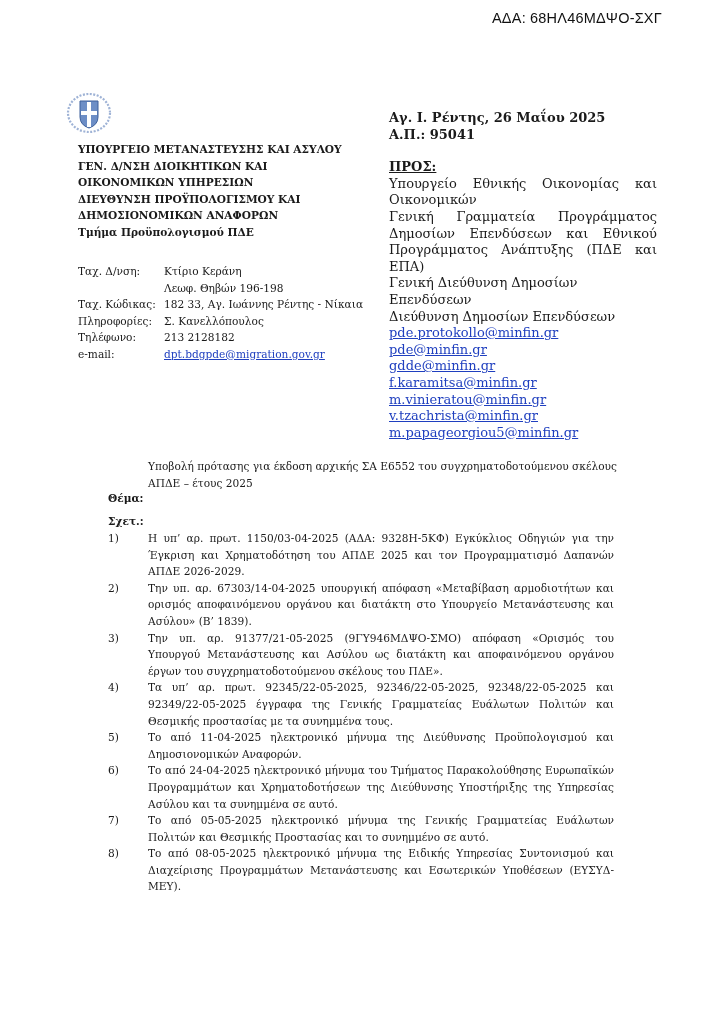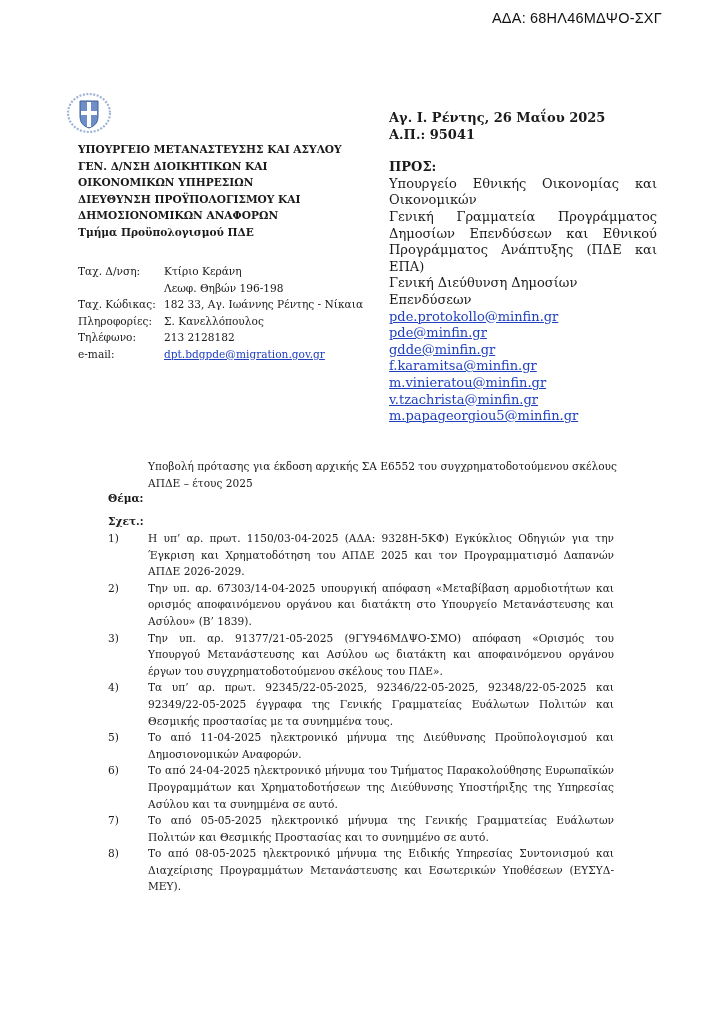--- a/index.html
+++ b/index.html
@@ -24,21 +24,21 @@
     font-size: 10.6px; line-height: 16.5px;
   }
   .contacts .row { display: flex; white-space: nowrap; }
   .contacts .lbl { width: 86px; }
   a.mail { color: #1f3fbf; text-decoration: underline; }
   .right-head {
     position: absolute; left: 389px; top: 110px; width: 268px;
     font-size: 13px; line-height: 16.6px;
   }
   .right-head .b { font-weight: bold; }
-  .right-head .pros { font-weight: bold; margin-top: 16px; }
+  .right-head .pros { font-weight: bold; text-decoration: underline; margin-top: 16px; }
   .right-head .j { text-align: justify; text-align-last: left; }
   .subject {
     position: absolute; left: 108px; top: 458px; width: 510px;
     font-size: 10.6px; line-height: 16.6px; display: flex;
   }
   .subject .lbl { font-weight: bold; width: 40px; flex: none; margin-top: 32px; }
   .sxet {
     position: absolute; left: 108px; top: 515px;
     font-size: 10.6px; font-weight: bold;
   }
@@ -98,20 +98,21 @@
   </div>
 </div>
 
 <div class="right-head">
   <div class="b">Αγ. Ι. Ρέντης, 26 Μαΐου 2025</div>
   <div class="b">Α.Π.: 95041</div>
   <div class="pros">ΠΡΟΣ:</div>
   <div class="j">Υπουργείο Εθνικής Οικονομίας και Οικονομικών</div>
   <div class="j">Γενική Γραμματεία Προγράμματος Δημοσίων Επενδύσεων και Εθνικού Προγράμματος Ανάπτυξης (ΠΔΕ και ΕΠΑ)</div>
   <div>Γενική Διεύθυνση Δημοσίων Επενδύσεων</div>
+  <div>Διεύθυνση Δημοσίων Επενδύσεων</div>
   <div><a class="mail">pde.protokollo@minfin.gr</a></div>
   <div><a class="mail">pde@minfin.gr</a></div>
   <div><a class="mail">gdde@minfin.gr</a></div>
   <div><a class="mail">f.karamitsa@minfin.gr</a></div>
   <div><a class="mail">m.vinieratou@minfin.gr</a></div>
   <div><a class="mail">v.tzachrista@minfin.gr</a></div>
   <div><a class="mail">m.papageorgiou5@minfin.gr</a></div>
 </div>
 
 <div class="subject">

